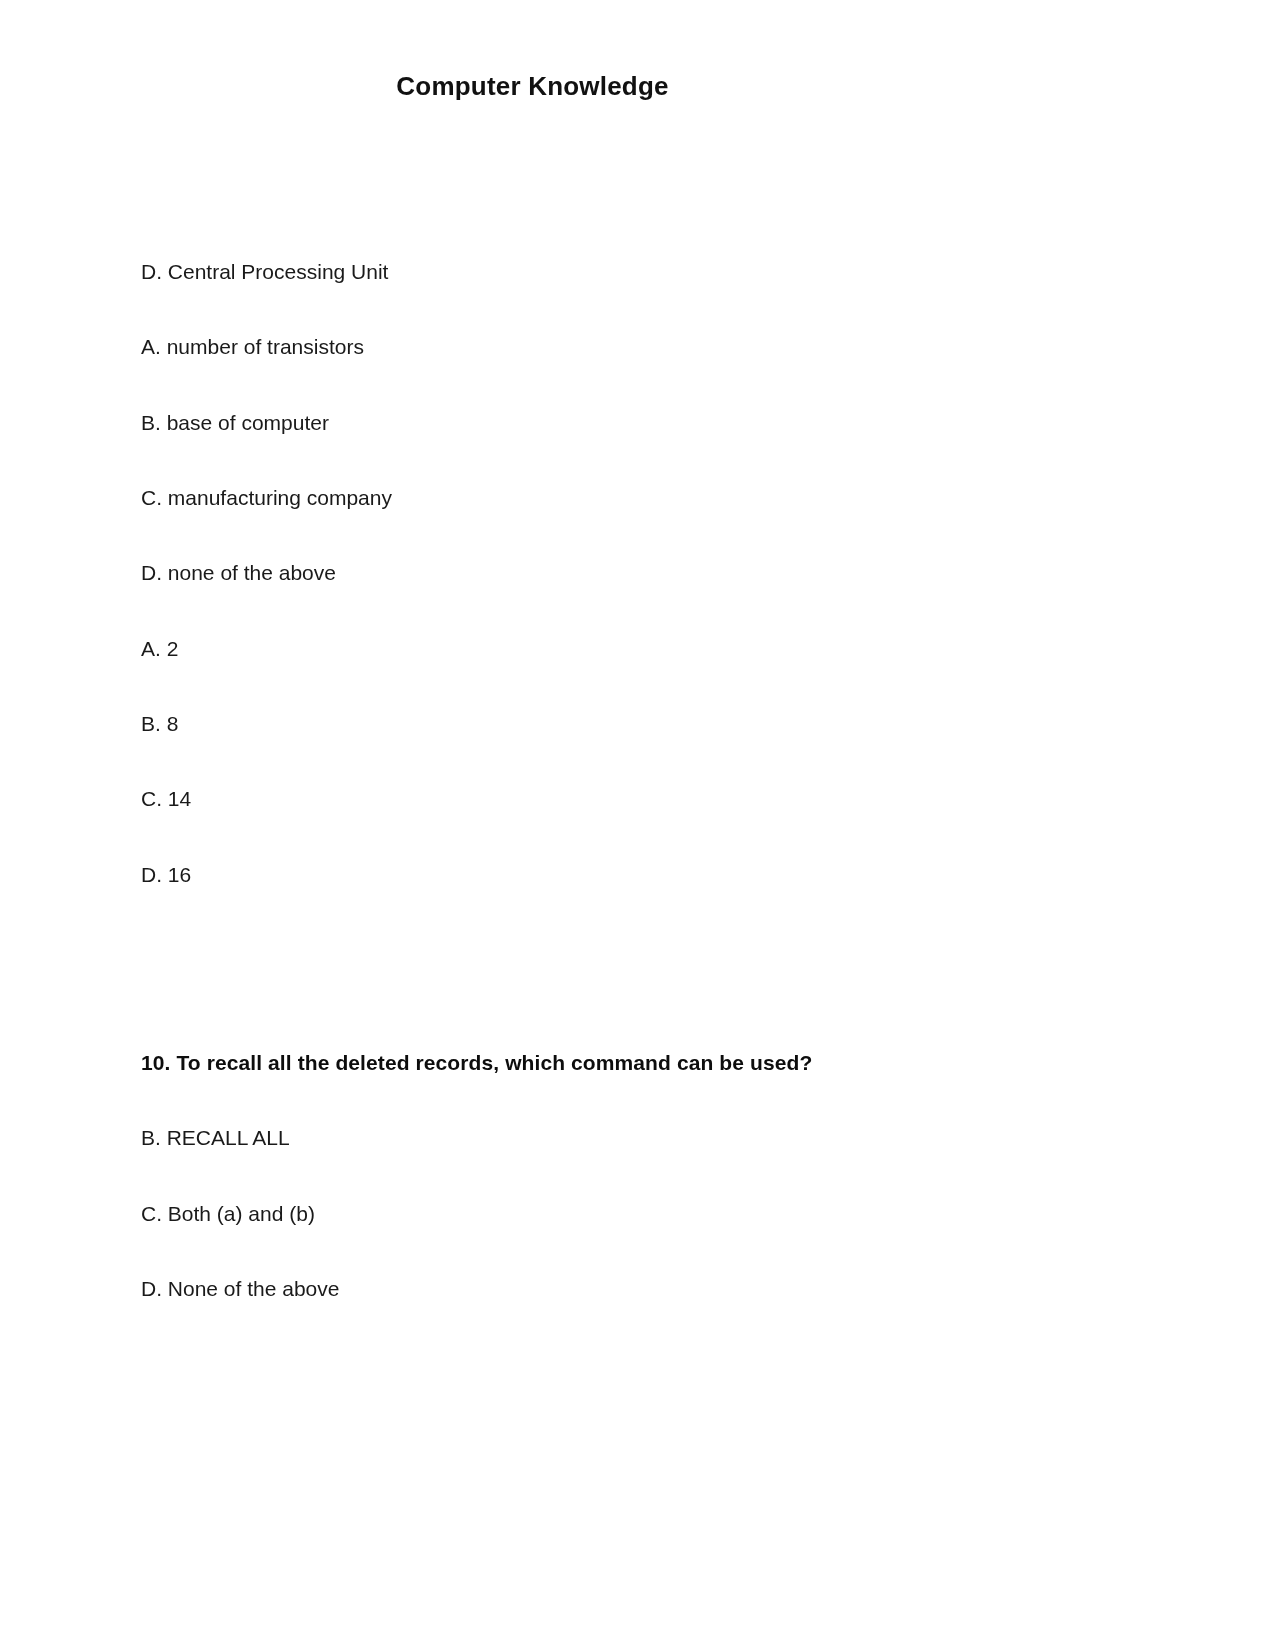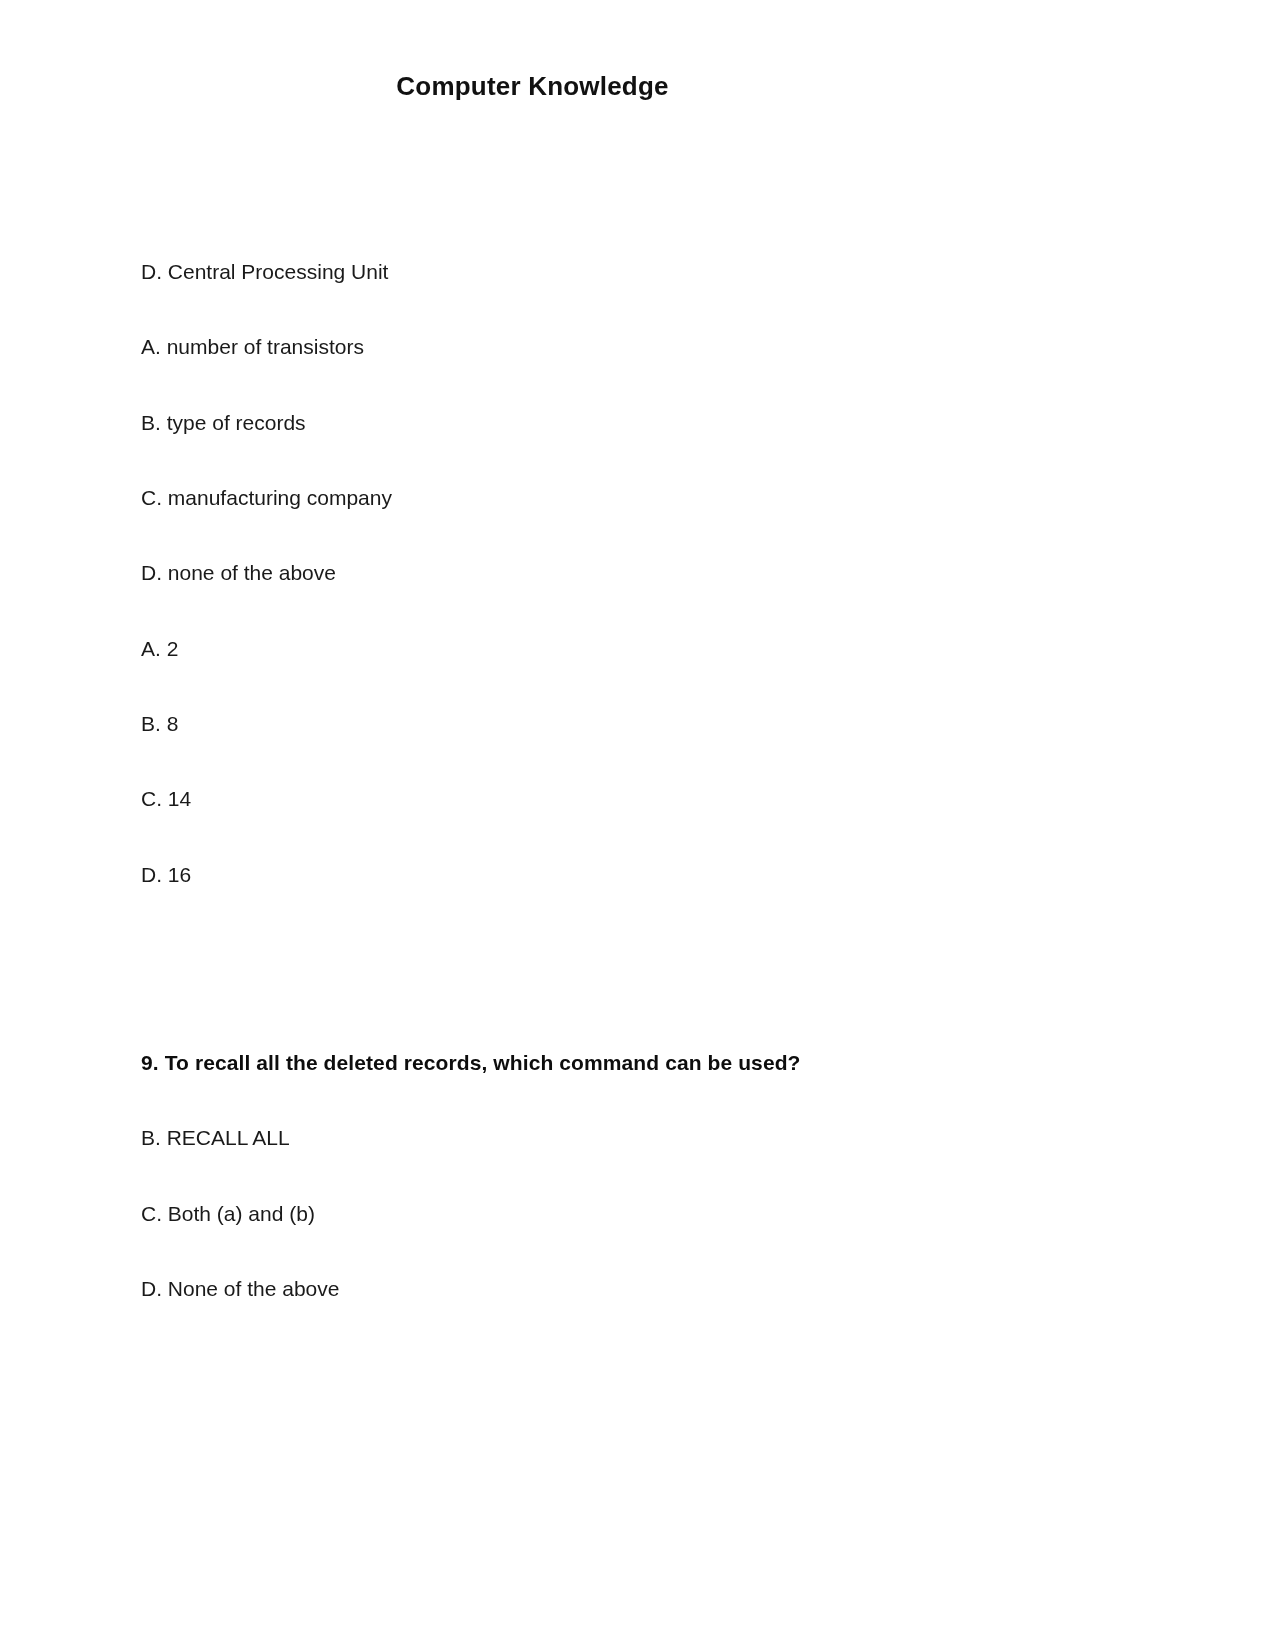--- a/index.html
+++ b/index.html
@@ -73,35 +73,35 @@
   <div class="doc-title">Computer Knowledge</div>
 
   <div class="content">
 
     <div class="group">
       <p class="line option">D. Central Processing Unit</p>
     </div>
 
     <div class="group">
       <p class="line option">A. number of transistors</p>
-      <p class="line option">B. type of records</p>
+      <p class="line option">B. base of computer</p>
       <p class="line option">C. manufacturing company</p>
       <p class="line option">D. none of the above</p>
     </div>
 
     <div class="group">
       <p class="line option">A. 2</p>
       <p class="line option">B. 8</p>
       <p class="line option">C. 14</p>
       <p class="line option">D. 16</p>
     </div>
 
     <div class="block-gap"></div>
 
     <div class="group">
-      <p class="line question">9. To recall all the deleted records, which command can be used?</p>
+      <p class="line question">10. To recall all the deleted records, which command can be used?</p>
       <p class="line option">B. RECALL ALL</p>
       <p class="line option">C. Both (a) and (b)</p>
       <p class="line option">D. None of the above</p>
     </div>
 
   </div>
 </div>
 
 </body></html>

